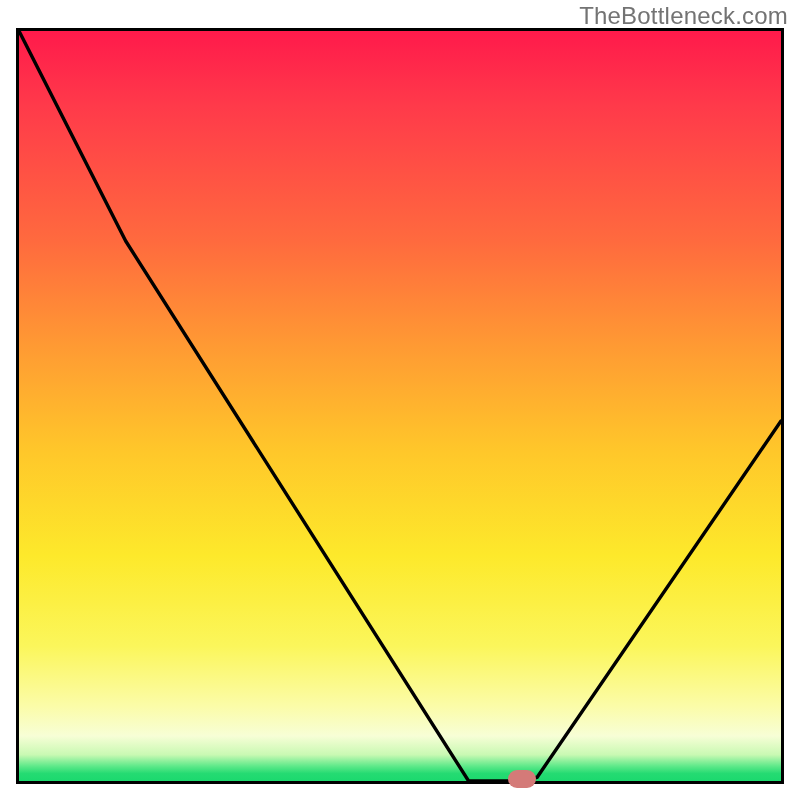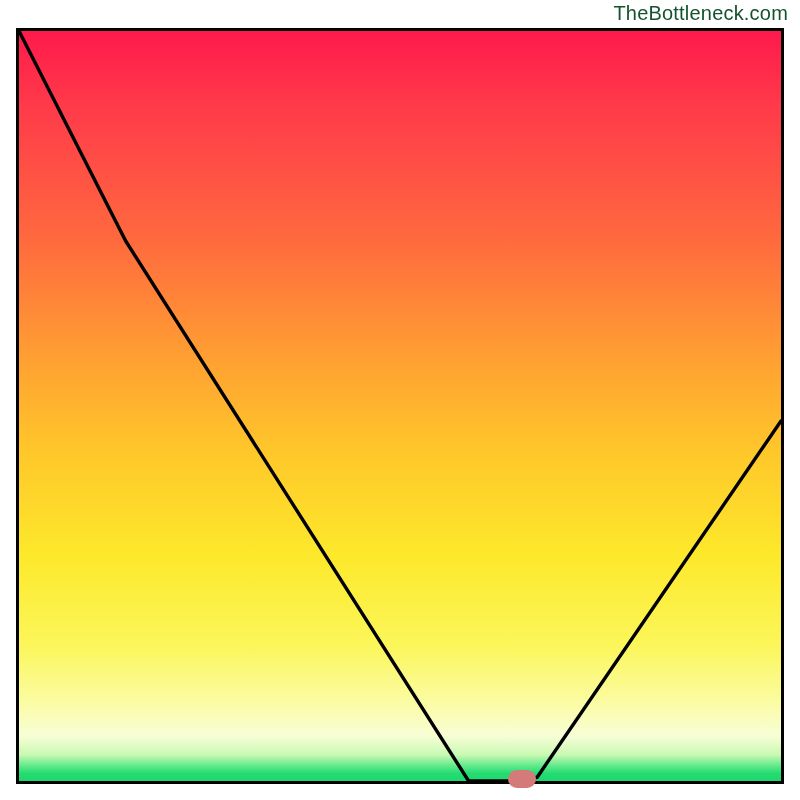--- a/index.html
+++ b/index.html
@@ -13,22 +13,22 @@
   }
   .container {
     position: relative;
     width: 800px;
     height: 800px;
   }
   .watermark {
     position: absolute;
     top: 2px;
     right: 12px;
-    color: #14532d;
-    font-size: 20px;
+    color: #737373;
+    font-size: 24px;
     font-weight: 400;
     letter-spacing: 0.2px;
     user-select: none;
   }
   .plot-frame {
     position: absolute;
     left: 16px;
     top: 28px;
     width: 768px;    
     height: 756px;   

